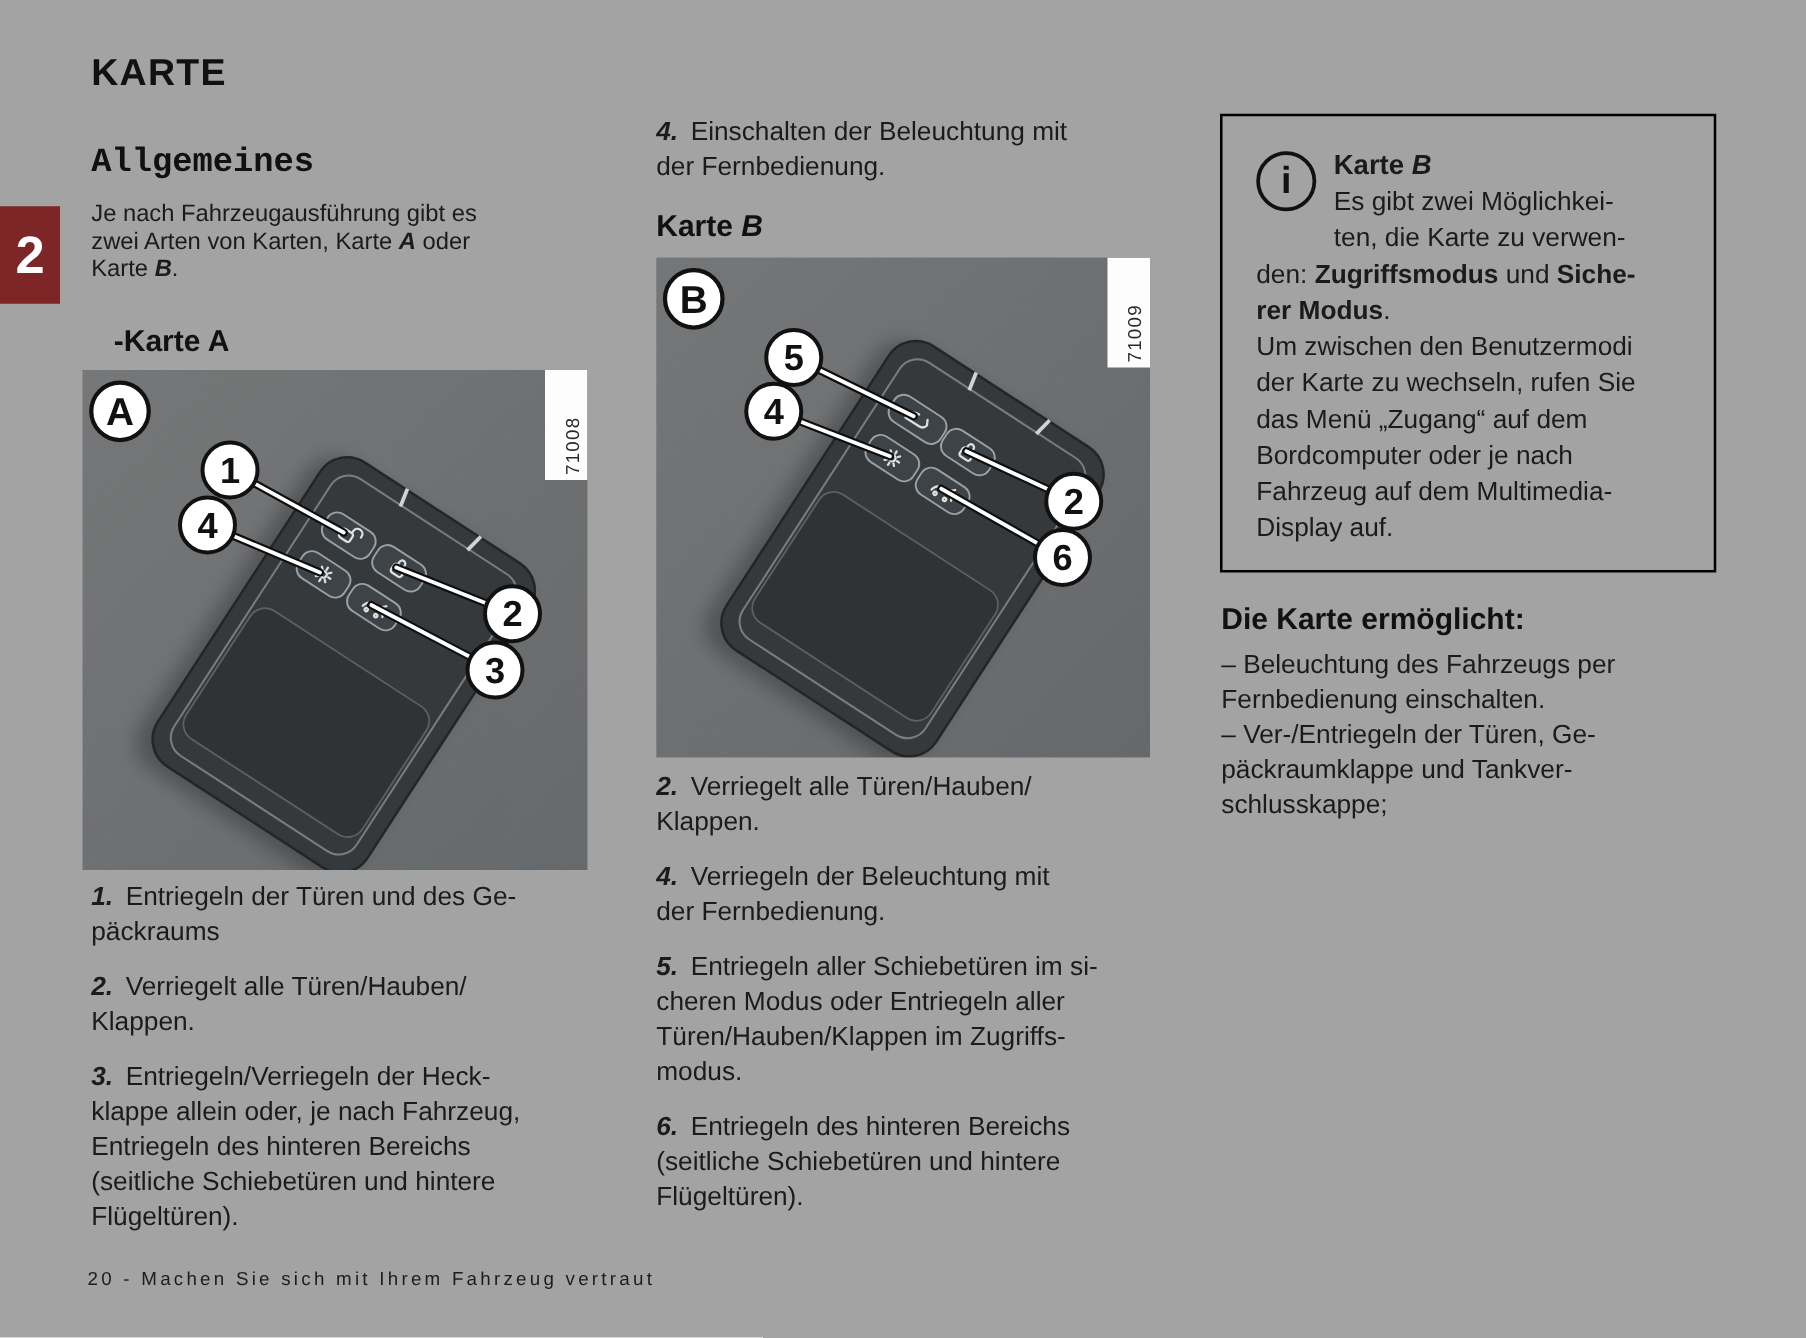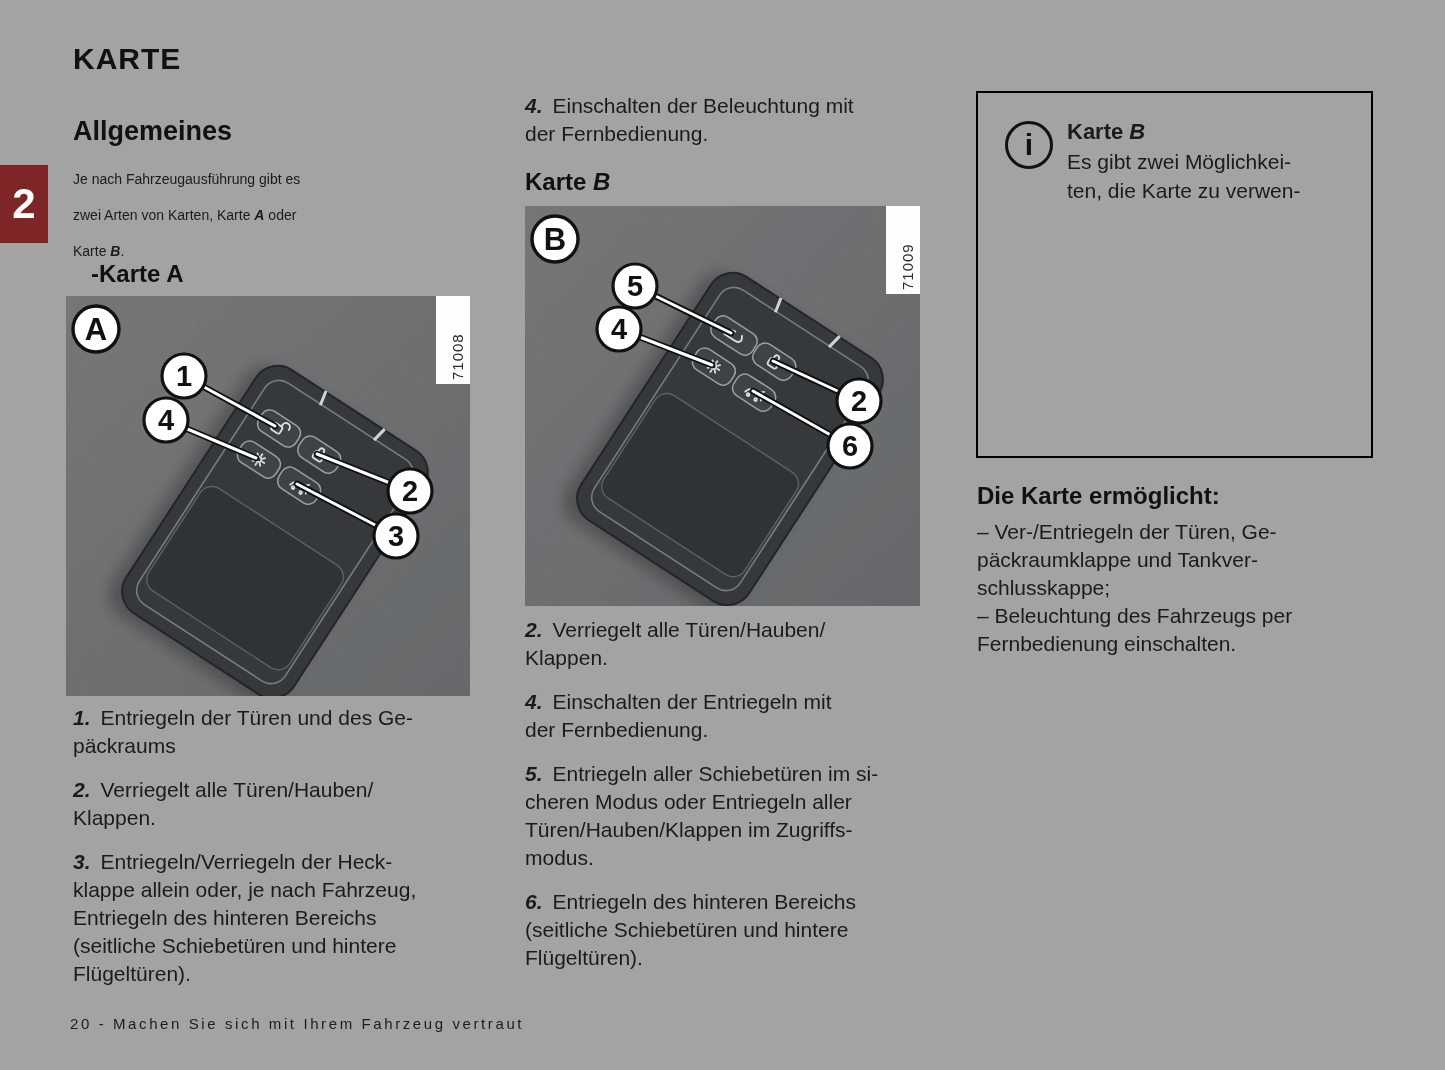--- a/index.html
+++ b/index.html
@@ -8,22 +8,22 @@
   .page { position:relative; width:1445px; height:1070px; background:#a3a3a3; overflow:hidden; }
 
   .pre { white-space:pre-line; }
 
   .page-title { position:absolute; left:73px; top:42px; font-size:30px; font-weight:700; letter-spacing:1px; color:#111; }
 
   .chapter-tab { position:absolute; left:0; top:165px; width:48px; height:78px; background:#7d2527;
                  display:flex; align-items:center; justify-content:center; }
   .chapter-tab span { color:#fff; font-size:42px; font-weight:700; line-height:1; }
 
-  h2.sec { position:absolute; left:73px; top:116px; font-size:27px; font-weight:700; color:#111; }
-  .intro { position:absolute; left:73px; top:161px; width:400px; font-size:14px; line-height:36px; }
+  h2.sec { position:absolute; left:73px; top:116px; font-size:27px; font-weight:700; color:#111;font-family:Liberation Mono, monospace; }
+  .intro { position:absolute; left:73px; top:161px; width:400px; font-size:19px; line-height:22px; }
   .bi { font-weight:700; font-style:italic; }
 
   h3.sub { font-size:24px; font-weight:700; color:#111; }
   .h-karte-a { position:absolute; left:91px; top:260px; }
   .h-karte-b { position:absolute; left:525px; top:168px; }
   .h-enables { position:absolute; left:977px; top:482px; }
 
   .fig { position:absolute; display:block; }
   .fig-a { left:66px; top:296px; width:404px; height:400px; }
   .fig-b { left:525px; top:206px; width:395px; height:400px; }
@@ -285,21 +285,21 @@
       <g>
         <rect class="ref-strip" x="361" y="0" width="34" height="88"></rect>
         <text class="ref-num" transform="translate(388,84) rotate(-90)">71009</text>
       </g>
     </svg>
   </div>
 
   <div class="items items-b">
     <p class="item"><span class="num">2.</span><span class="pre">Verriegelt alle Türen/Hauben/
 Klappen.</span></p>
-    <p class="item"><span class="num">4.</span><span class="pre">Einschalten der Entriegeln mit
+    <p class="item"><span class="num">4.</span><span class="pre">Verriegeln der Beleuchtung mit
 der Fernbedienung.</span></p>
     <p class="item"><span class="num">5.</span><span class="pre">Entriegeln aller Schiebetüren im si-
 cheren Modus oder Entriegeln aller
 Türen/Hauben/Klappen im Zugriffs-
 modus.</span></p>
     <p class="item"><span class="num">6.</span><span class="pre">Entriegeln des hinteren Bereichs
 (seitliche Schiebetüren und hintere
 Flügeltüren).</span></p>
   </div>
 
@@ -307,27 +307,35 @@
     <div class="ib-head">
       <div class="ib-icon">
         <span>i</span>
       </div>
       <div>
         <p class="ib-title"><span>Karte </span><span class="bi">B</span></p>
         <p class="ib-body pre">Es gibt zwei Möglichkei-
 ten, die Karte zu verwen-</p>
       </div>
     </div>
+    <p class="ib-body pre"><span>den: </span><b>Zugriffsmodus</b><span> und </span><b>Siche-
+rer Modus</b><span>.
+Um zwischen den Benutzermodi
+der Karte zu wechseln, rufen Sie
+das Menü „Zugang“ auf dem
+Bordcomputer oder je nach
+Fahrzeug auf dem Multimedia-
+Display auf.</span></p>
   </div>
 
   <h3 class="sub h-enables">Die Karte ermöglicht:</h3>
 
   <div class="enables">
+    <p class="pre">–  Beleuchtung des Fahrzeugs per
+Fernbedienung einschalten.</p>
     <p class="pre">–  Ver-/Entriegeln der Türen, Ge-
 päckraumklappe und Tankver-
 schlusskappe;</p>
-    <p class="pre">–  Beleuchtung des Fahrzeugs per
-Fernbedienung einschalten.</p>
   </div>
 
   <div class="footer">20 - Machen Sie sich mit Ihrem Fahrzeug vertraut</div>
 
 </div>
 
 </body></html>

